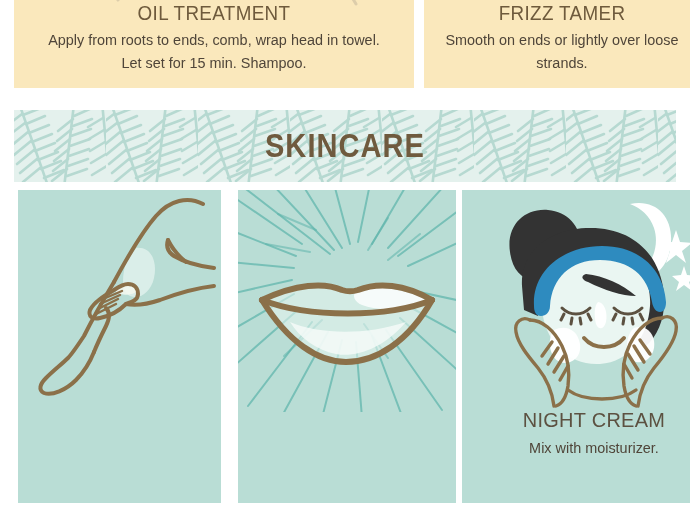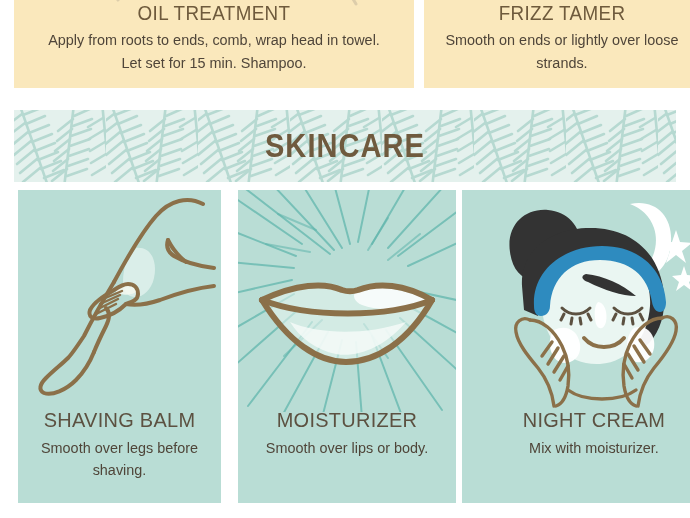--- a/index.html
+++ b/index.html
@@ -276,24 +276,20 @@
                      C 116 94, 120 98, 120 104 C 120 110, 114 112, 108 114 Z"></path>
 
             <g stroke-width="2.4">
               <path d="M 78 124 L 98 114"></path>
               <path d="M 80 119 L 100 109"></path>
               <path d="M 82 114 L 102 105"></path>
               <path d="M 85 109 L 104 101"></path>
             </g>
           </g>
         </svg>
-      </div>
-      <div class="skin-text">
-        <div class="skin-title">SHAVING BALM</div>
-        <div class="skin-desc">Smooth over legs before shaving.</div>
       </div>
     </div>
 
     <div class="skin-card s2">
       <div class="art-box">
         <svg viewBox="0 0 218 222" preserveAspectRatio="xMidYMid meet">
           <rect width="218" height="222" fill="#B9DDD5"></rect>
 
           <g stroke="#5FB5AC" stroke-width="2" stroke-linecap="round" opacity="0.72">
             <path d="M -6 6 L 64 54"></path>
@@ -339,24 +335,20 @@
                    C 78 160, 62 148, 52 132 Z" fill="#F4FAF8" opacity="0.85"></path>
 
           <g stroke="#8B7049" stroke-width="6" fill="none" stroke-linecap="round" stroke-linejoin="round">
             <path d="M 24 110 C 58 94, 86 92, 104 100 C 110 102, 114 102, 120 100
                      C 140 92, 166 94, 194 110"></path>
             <path d="M 24 110 C 50 152, 80 172, 108 172 C 138 172, 170 152, 194 110"></path>
             <path d="M 24 110 C 70 128, 150 128, 194 110"></path>
           </g>
         </svg>
       </div>
-      <div class="skin-text">
-        <div class="skin-title">MOISTURIZER</div>
-        <div class="skin-desc">Smooth over lips or body.</div>
-      </div>
     </div>
 
     <div class="skin-card s3">
       <div class="art-box">
         <svg viewBox="0 0 228 222" preserveAspectRatio="xMidYMid meet">
           <rect width="228" height="222" fill="#B9DDD5"></rect>
 
           <path d="M 150 14 C 178 8, 196 30, 190 60 C 186 80, 170 92, 152 90
                    C 172 78, 180 56, 174 38 C 170 26, 161 18, 150 14 Z" fill="#FFFFFF"></path>
 

